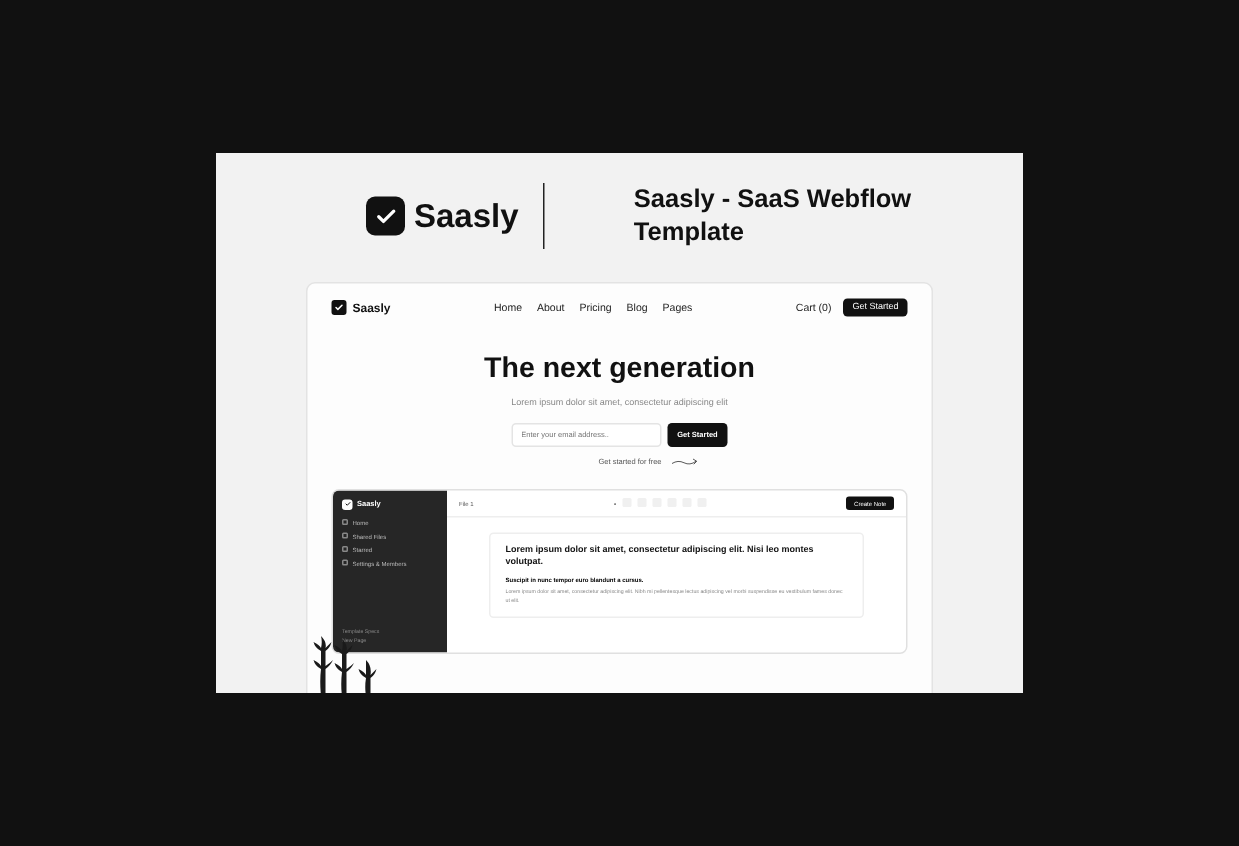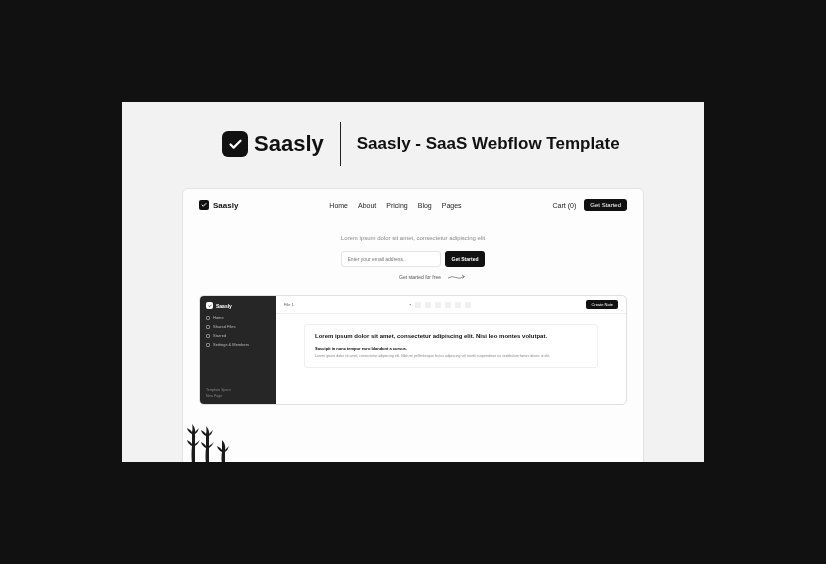--- a/index.html
+++ b/index.html
@@ -7,21 +7,21 @@
       width: 826px;
       height: 564px;
       background: #111;
       font-family: -apple-system, BlinkMacSystemFont, 'Segoe UI', Arial, sans-serif;
       display: flex;
       align-items: center;
       justify-content: center;
       overflow: hidden;
     }
     .canvas {
-      width: 582px;
+      width: 538px;
       height: 360px;
       background: #f2f2f2;
       position: relative;
       overflow: hidden;
     }
     
     .title-row {
       display: flex;
       align-items: center;
       padding: 20px 40px 14px 100px;
@@ -50,20 +50,21 @@
     .divider-v {
       width: 1px;
       height: 44px;
       background: #222;
     }
     .title-text {
       font-size: 17px;
       font-weight: 700;
       color: #111;
       line-height: 1.3;
+      margin-left: 44px;
     }
     
     .preview-card {
       position: absolute;
       top: 86px;
       left: 60px;
       right: 60px;
       bottom: -40px;
       background: #fdfdfd;
       border: 1px solid #e3e3e3;
@@ -280,20 +281,21 @@
         <span>Blog</span>
         <span>Pages</span>
       </div>
       <div class="nav-right">
         <span>Cart (0)</span>
         <div class="btn-dark">Get Started</div>
       </div>
     </div>
 
     <div class="hero">
+      <div class="hero-title">The next generation</div>
       <div class="hero-sub">Lorem ipsum dolor sit amet, consectetur adipiscing elit</div>
       <div class="signup">
         <input class="email-input" placeholder="Enter your email address.." style="">
         <button class="btn-get">Get Started</button>
       </div>
       <div class="free-row">
         <span>Get started for free</span>
         <svg class="arrow-squiggle" viewBox="0 0 40 12" fill="none">
           <path d="M2 8 Q 10 3 18 7 T 34 5" stroke="#222" stroke-width="1" fill="none"></path>
           <path d="M30 2 L35 5 L31 9" stroke="#222" stroke-width="1" fill="none"></path>

